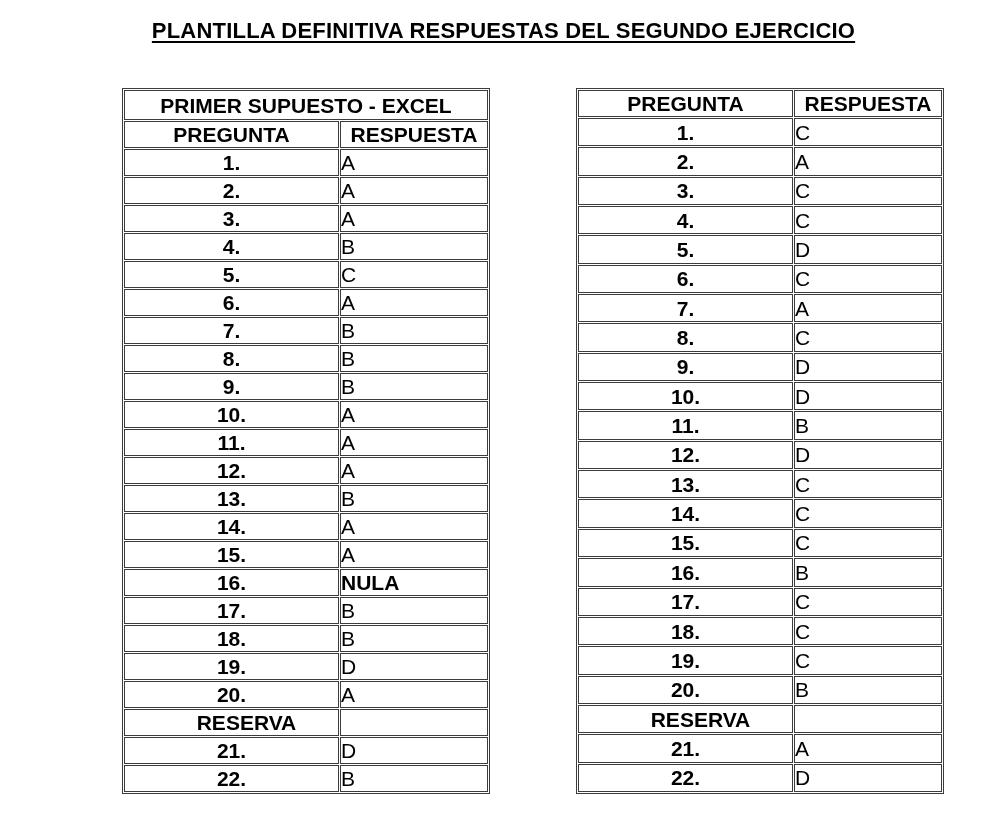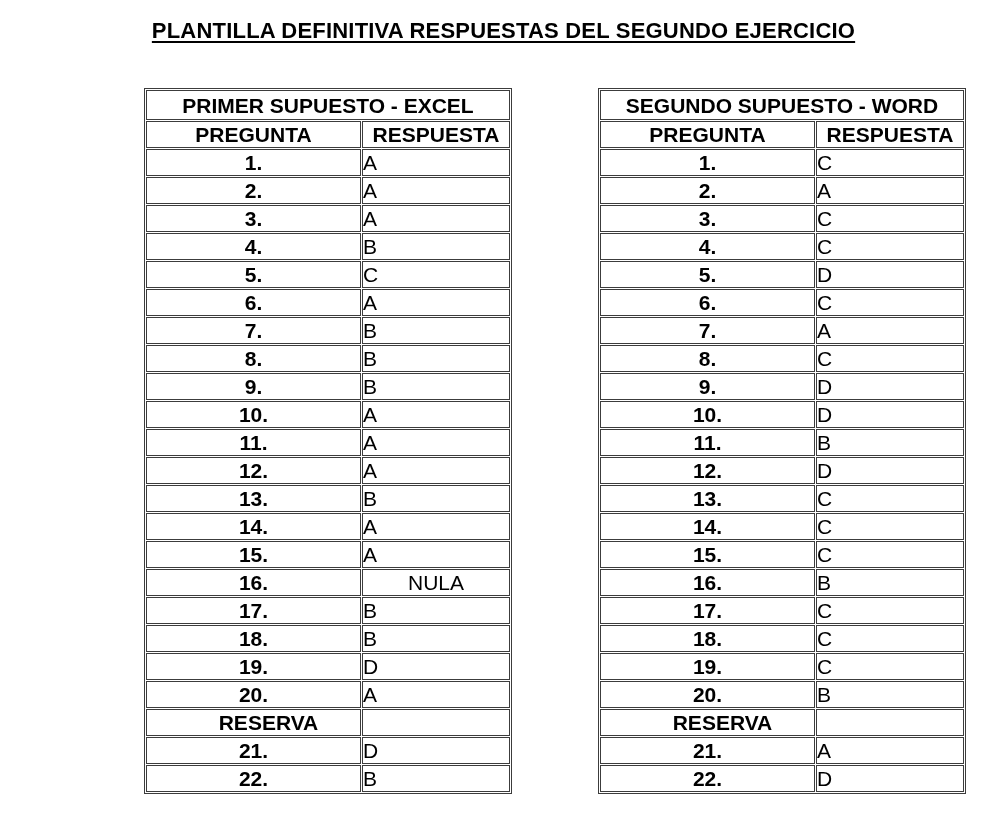--- a/index.html
+++ b/index.html
@@ -25,21 +25,21 @@
     text-align: center;
     font-size: 22px;
     font-weight: bold;
     letter-spacing: 0.2px;
     text-decoration: underline;
     text-underline-offset: 3px;
   }
   .tables-wrap {
     position: absolute;
     top: 88px;
-    left: 144px;
+    left: 122px;
     display: flex;
     gap: 86px;
   }
   table.answer-table {
     border-collapse: separate;
     border-spacing: 1px;           
     border: 1px solid #3c3c3c;
     background: #ffffff;
     table-layout: fixed;
   }
@@ -76,22 +76,21 @@
     padding-left: 30px;
   }
   td.col-a {
     width: 146px;
     height: 25px;
     text-align: left;
     padding-left: 10px;
     font-weight: normal;
   }
   td.col-a.bold {
-    font-weight: normal;
-    text-align: center;
+    font-weight: bold;
   }
 </style>
 </head>
 <body>
 
 <div class="page">
 
   <div class="doc-title">PLANTILLA DEFINITIVA RESPUESTAS DEL SEGUNDO EJERCICIO</div>
 
   <div class="tables-wrap">
@@ -198,23 +197,20 @@
           <tr>
             <td class="col-q">22.</td>
             <td class="col-a">B</td>
           </tr>
         </tbody>
     </table>
 
     <table class="answer-table">
       <thead>
         <tr>
-          <th class="table-title" colspan="2">SEGUNDO SUPUESTO - WORD</th>
-        </tr>
-        <tr>
           <th class="col-header">PREGUNTA</th>
           <th class="col-header">RESPUESTA</th>
         </tr>
       </thead>
       <tbody>
           <tr>
             <td class="col-q">1.</td>
             <td class="col-a">C</td>
           </tr>
           <tr>

